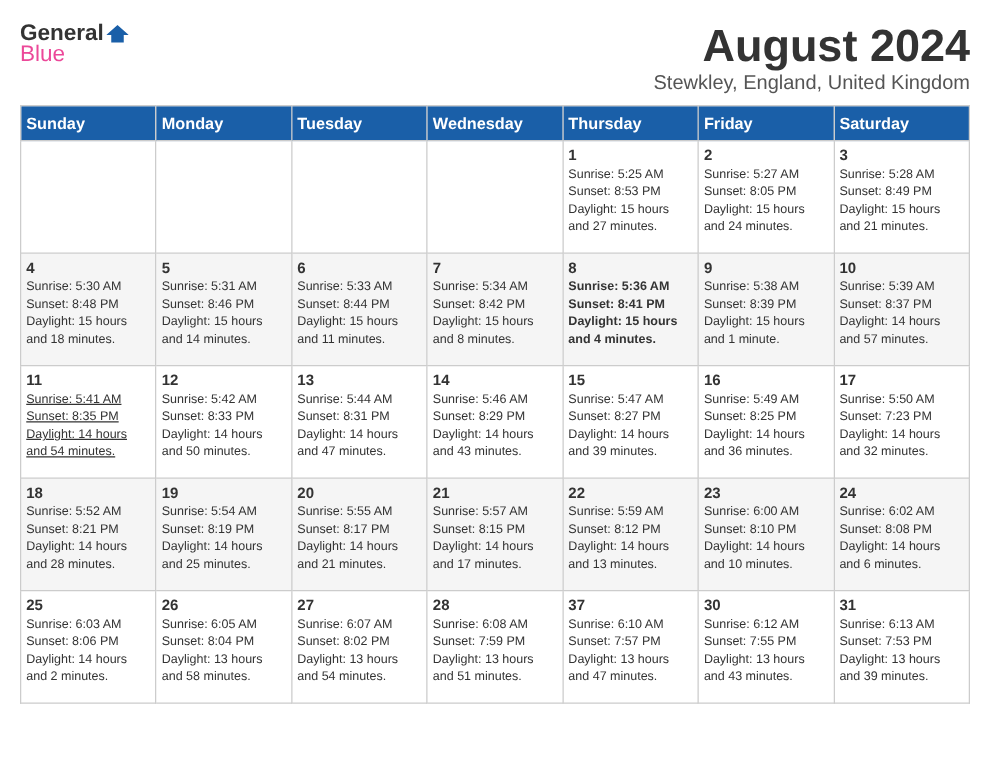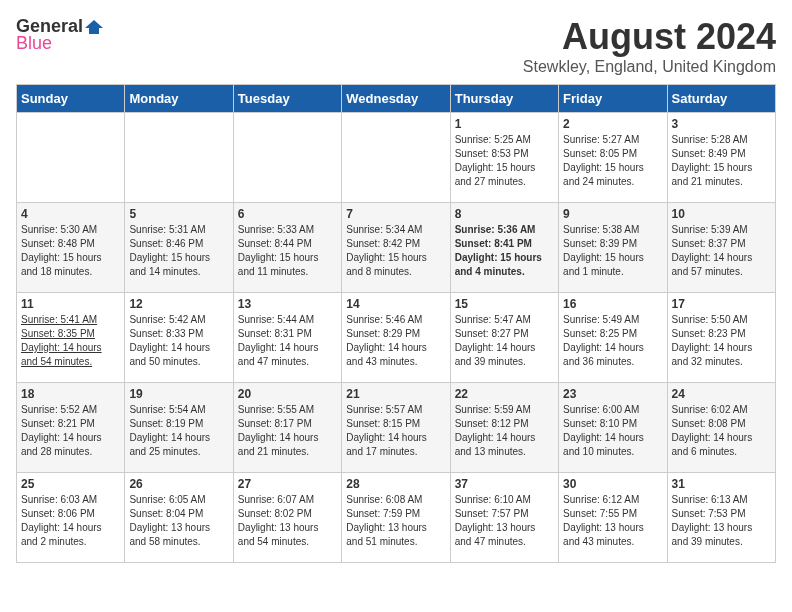--- a/index.html
+++ b/index.html
@@ -227,21 +227,21 @@
         <td>
           <span class="day-number">16</span>
           <div class="day-info" style="white-space: pre-line;">Sunrise: 5:49 AM
 Sunset: 8:25 PM
 Daylight: 14 hours
 and 36 minutes.</div>
         </td>
         <td>
           <span class="day-number">17</span>
           <div class="day-info" style="white-space: pre-line;">Sunrise: 5:50 AM
-Sunset: 8:23 PM
+Sunset: 7:23 PM
 Daylight: 14 hours
 and 32 minutes.</div>
         </td>
       </tr>
       <tr>
         <td>
           <span class="day-number">18</span>
           <div class="day-info" style="white-space: pre-line;">Sunrise: 5:52 AM
 Sunset: 8:21 PM
 Daylight: 14 hours

